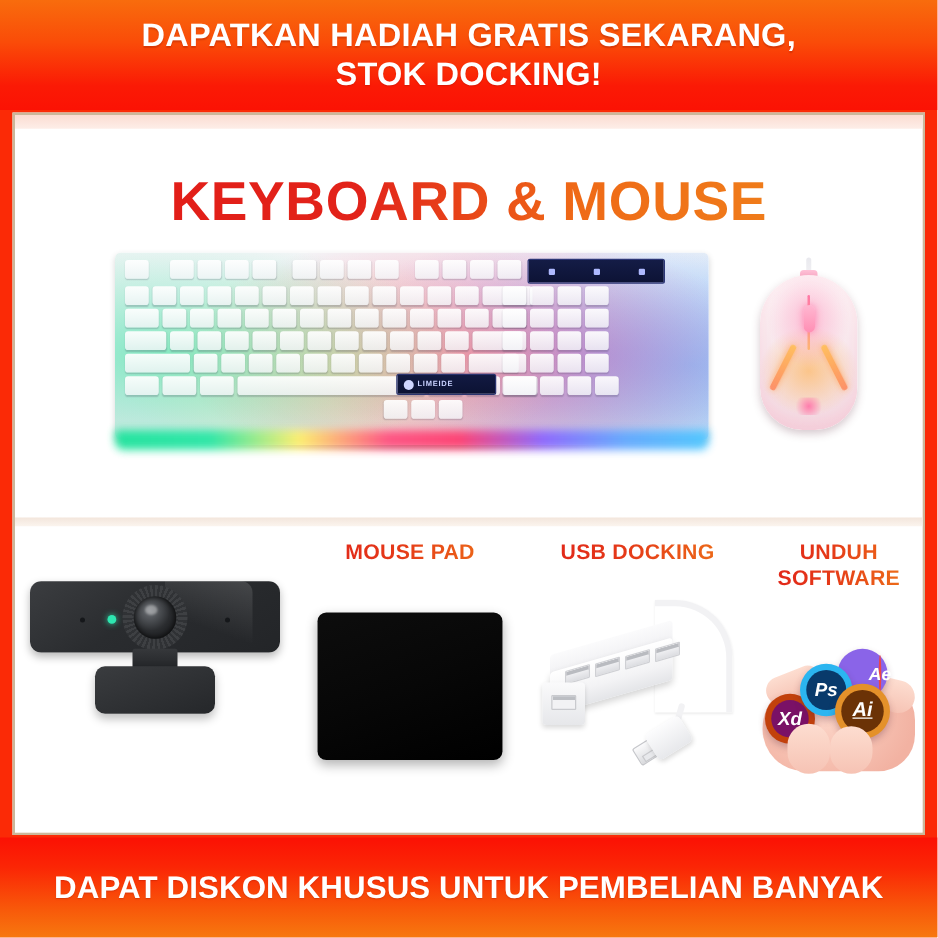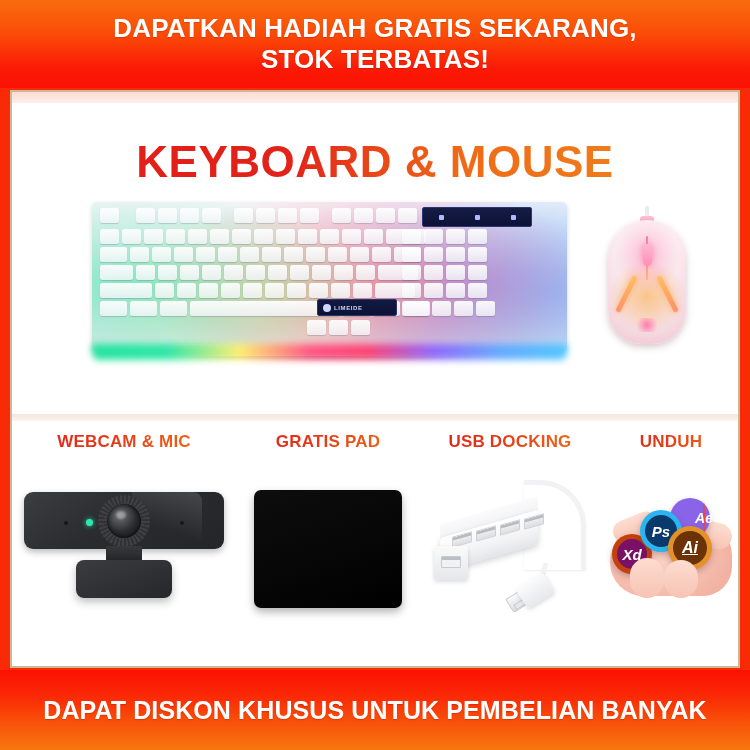--- a/index.html
+++ b/index.html
@@ -325,21 +325,21 @@
   .coin.ai{ left:62px; top:40px; width:44px; height:44px; background:#e4912a; font-size:16px; }
   .coin.ai .inner{ background:#6b3206;text-decoration:underline; }
 </style>
 </head>
 <body>
 
 <div class="poster">
 
   <div class="top-banner">
     <div class="line">DAPATKAN HADIAH GRATIS SEKARANG,</div>
-    <div class="line">STOK TERBATAS!</div>
+    <div class="line">STOK DOCKING!</div>
   </div>
 
   <div class="card">
     <div class="card-inner">
 
       <div class="pink-strip"></div>
 
       <div class="headline">KEYBOARD &amp; MOUSE</div>
 
       <div class="kb-stage">
@@ -495,39 +495,38 @@
             <div class="mouse-logo"></div>
           </div>
         </div>
       </div>
 
       <div class="divider"></div>
 
       <div class="cols">
 
         <div class="col c1">
-          <div class="col-label">WEBCAM &amp; MIC</div>
           <div class="col-art">
             <div class="webcam">
               <div class="wc-bar">
                 <div class="wc-sheen"></div>
                 <div class="wc-lens-ring"></div>
                 <div class="wc-lens"></div>
                 <div class="wc-led"></div>
                 <div class="wc-mic m1"></div>
                 <div class="wc-mic m2"></div>
               </div>
               <div class="wc-neck"></div>
               <div class="wc-base"></div>
             </div>
           </div>
         </div>
 
         <div class="col c2">
-          <div class="col-label">GRATIS PAD</div>
+          <div class="col-label">MOUSE PAD</div>
           <div class="col-art">
             <div class="pad"></div>
           </div>
         </div>
 
         <div class="col c3">
           <div class="col-label">USB DOCKING</div>
           <div class="col-art">
             <div class="hub">
               <div class="hub-cable"></div>
@@ -545,20 +544,21 @@
                 <div class="metal"></div>
                 <div class="shell"></div>
               </div>
             </div>
           </div>
         </div>
 
         <div class="col c4">
           <div class="col-label">
             <div>UNDUH</div>
+            <div>SOFTWARE</div>
           </div>
           <div class="col-art">
             <div class="soft">
               <div class="hand"></div>
               <div class="finger f1"></div>
               <div class="finger f4"></div>
               <div class="coin xd">
                 <div class="inner">
                     <span>Xd</span>
                   </div>

